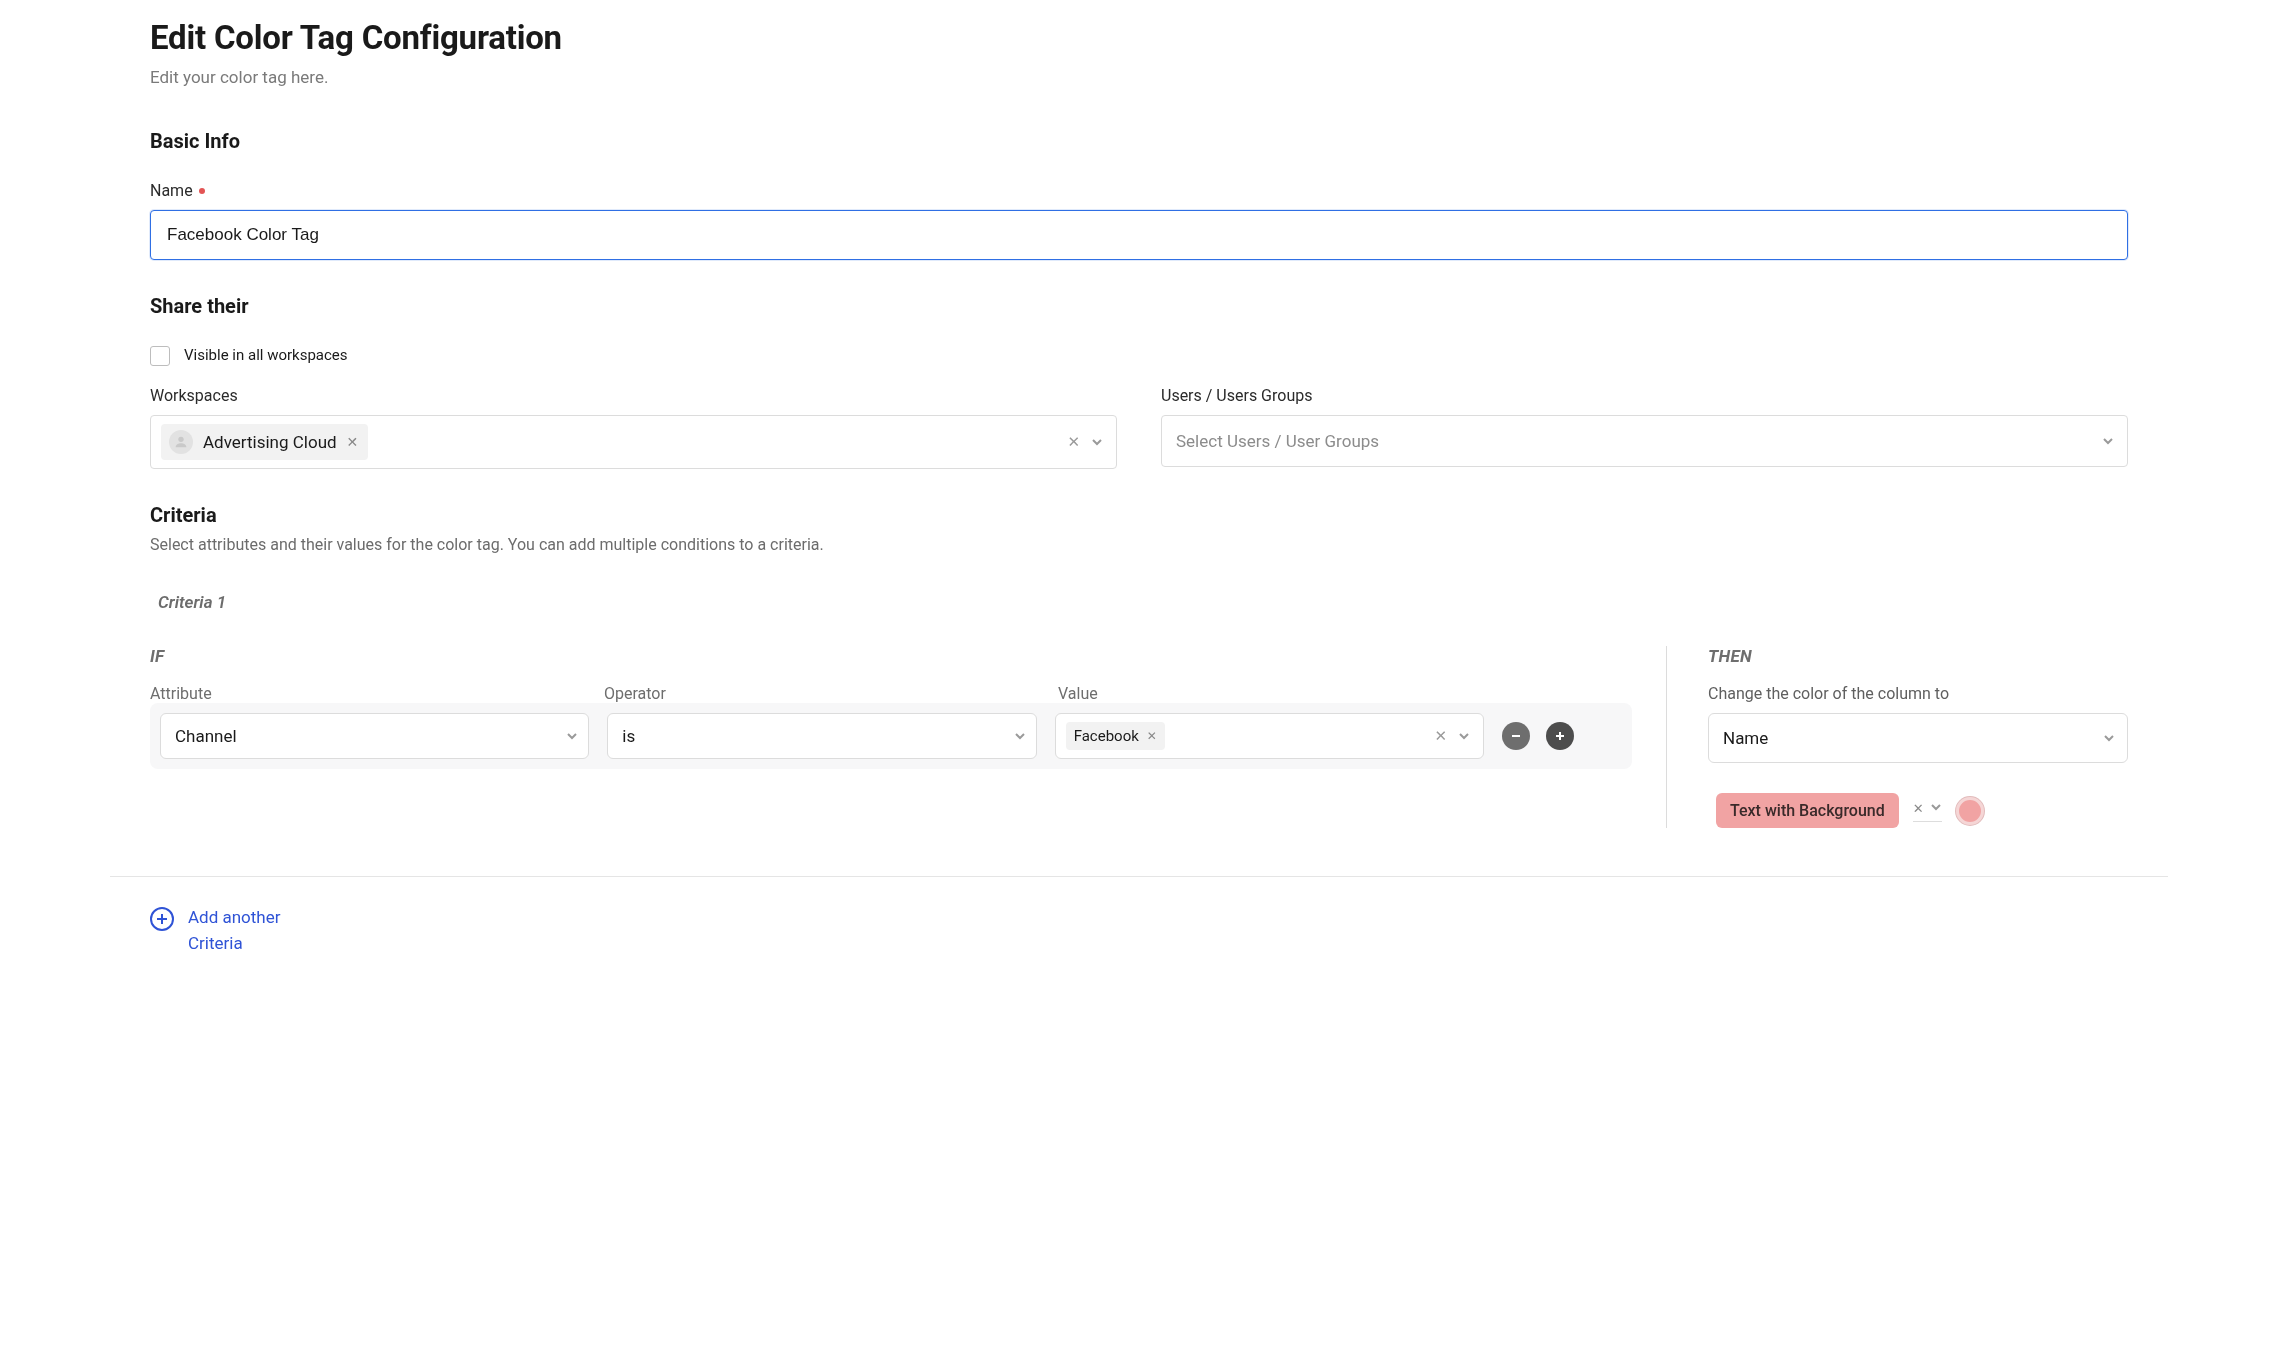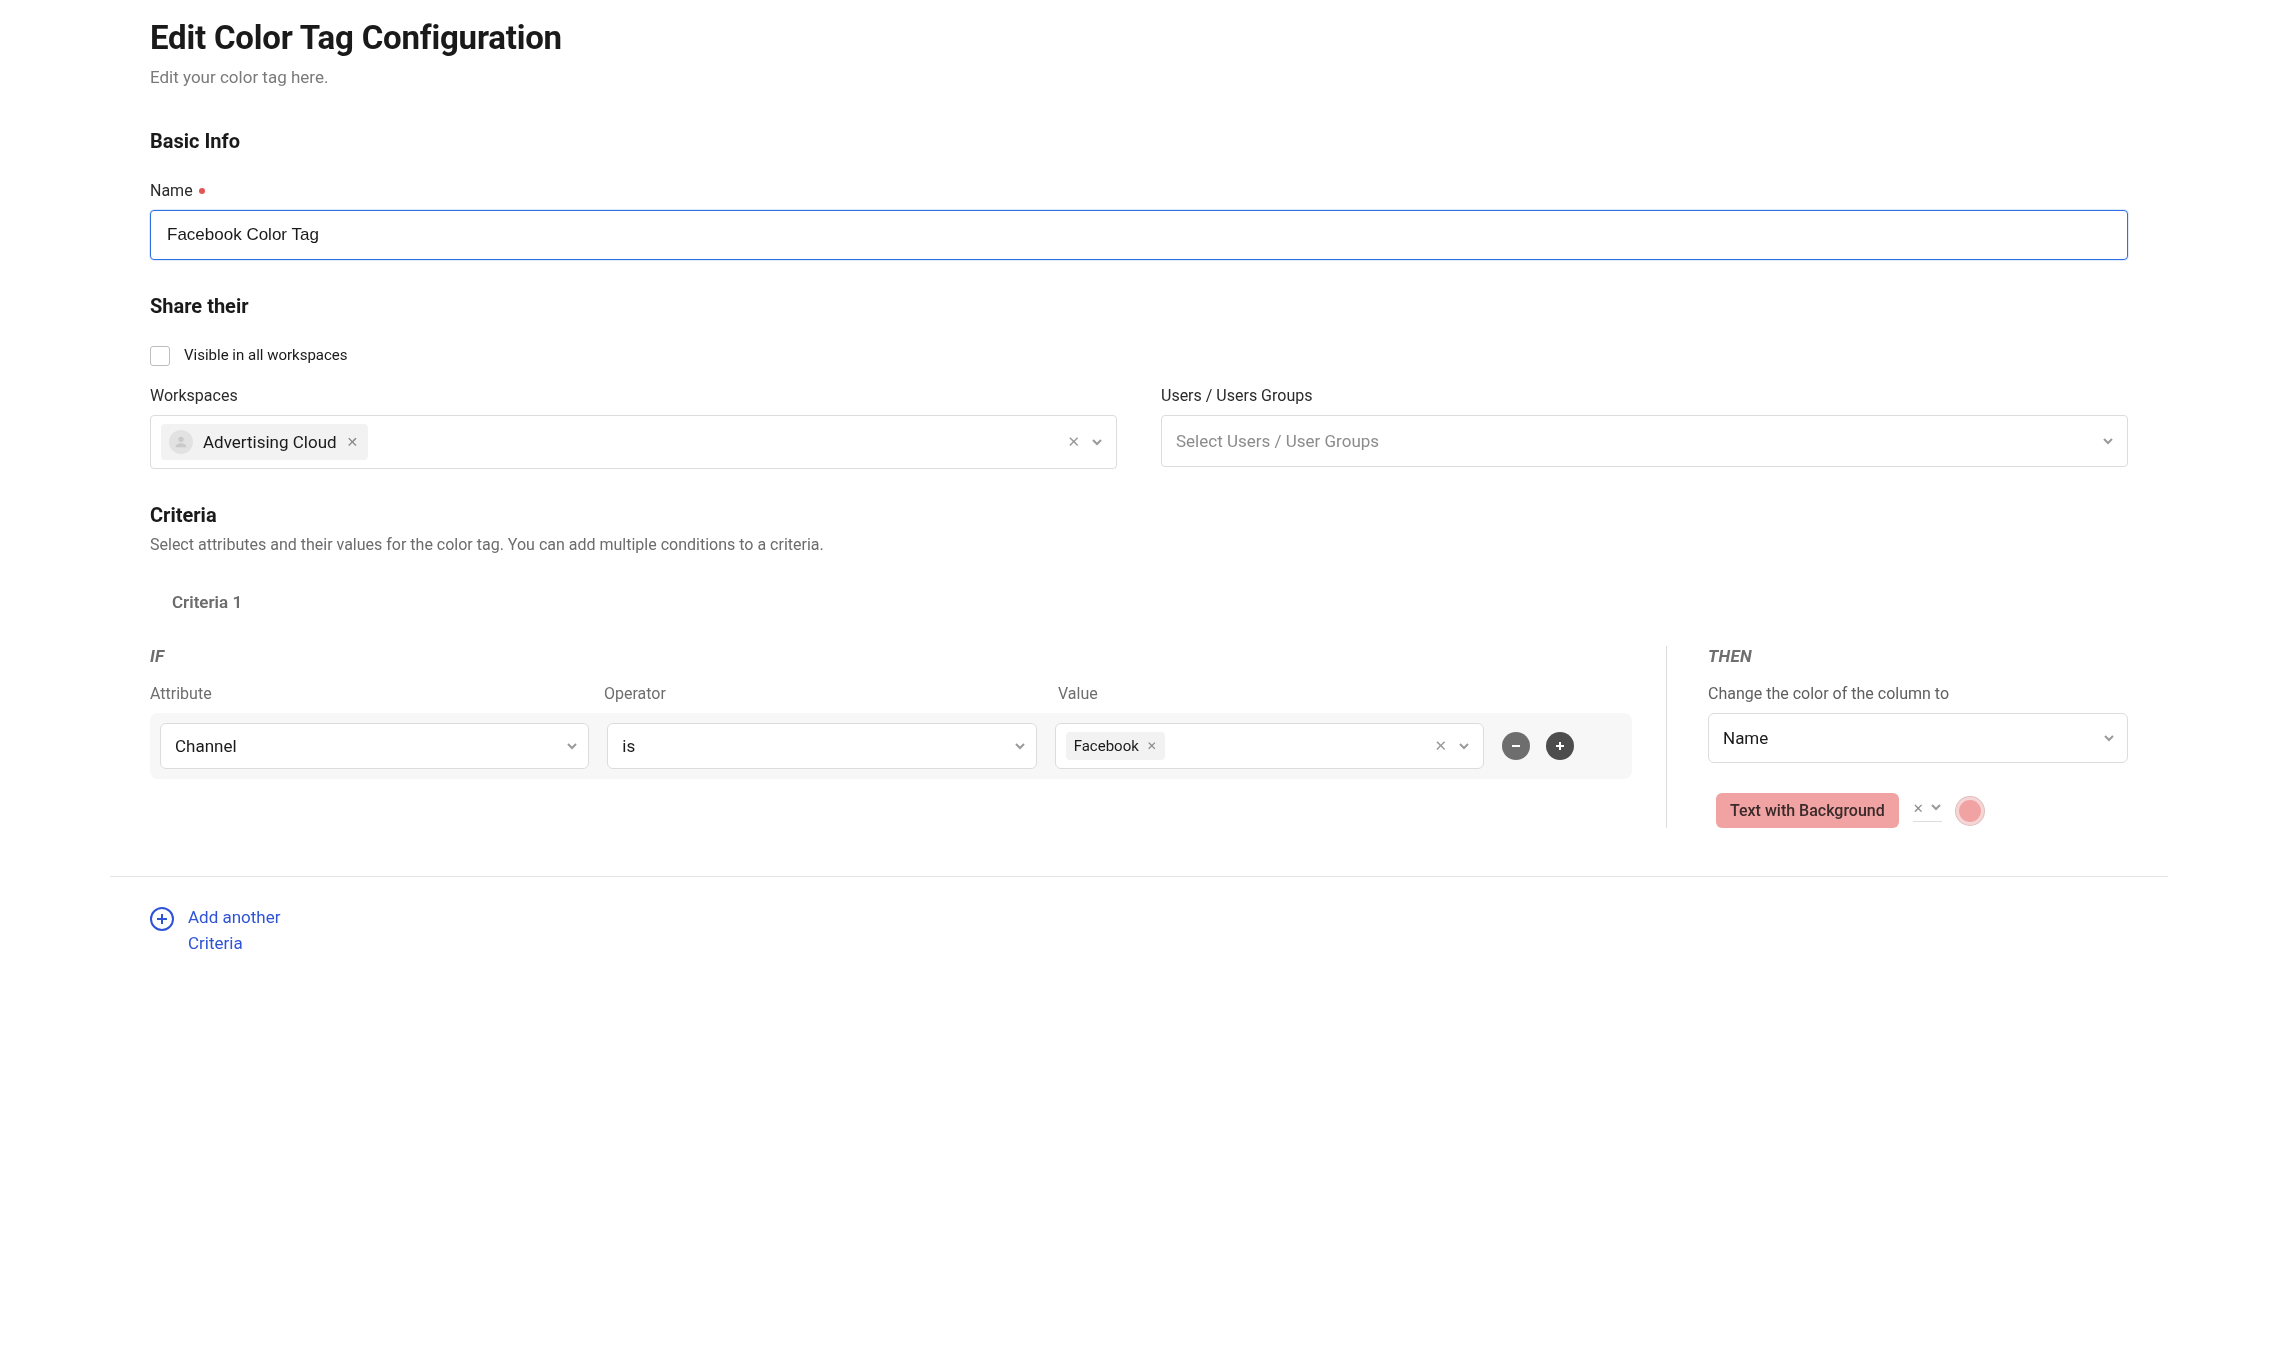--- a/index.html
+++ b/index.html
@@ -121,22 +121,23 @@
     display: inline-flex; align-items: center; justify-content: center;
   }
   .x-clear { font-size: 15px; cursor:pointer; color:#9a9a9a; }
 
   .criteria-tab {
     display: inline-block;
     padding: 10px 4px;
     color: #6c6c6c;
     font-size: 17px;
     font-weight: 600;
-    margin-left: 18px;
+    margin-left: 4px;
     margin-bottom: 24px;
+    font-style: italic;
   }
 
   .criteria-row {
     display: grid;
     grid-template-columns: 1fr 52px 420px;
     gap: 12px;
   }
   .divider-col {
     border-left: 1px solid #dcdcdc;
     margin: 0 22px;
@@ -148,21 +149,20 @@
     font-size: 17px;
     margin-bottom: 18px;
     letter-spacing: 0.3px;
   }
   .attr-header {
     display: grid;
     grid-template-columns: 1fr 1fr 1fr 120px;
     gap: 18px;
     color: #6e6e6e;
     font-size: 16px;
-    margin-bottom: 10px;
   }
   .cond-row-wrap {
     background: #f7f7f8;
     border-radius: 8px;
     padding: 10px;
   }
   .cond-row {
     display: grid;
     grid-template-columns: 1fr 1fr 1fr 120px;
     gap: 18px;

